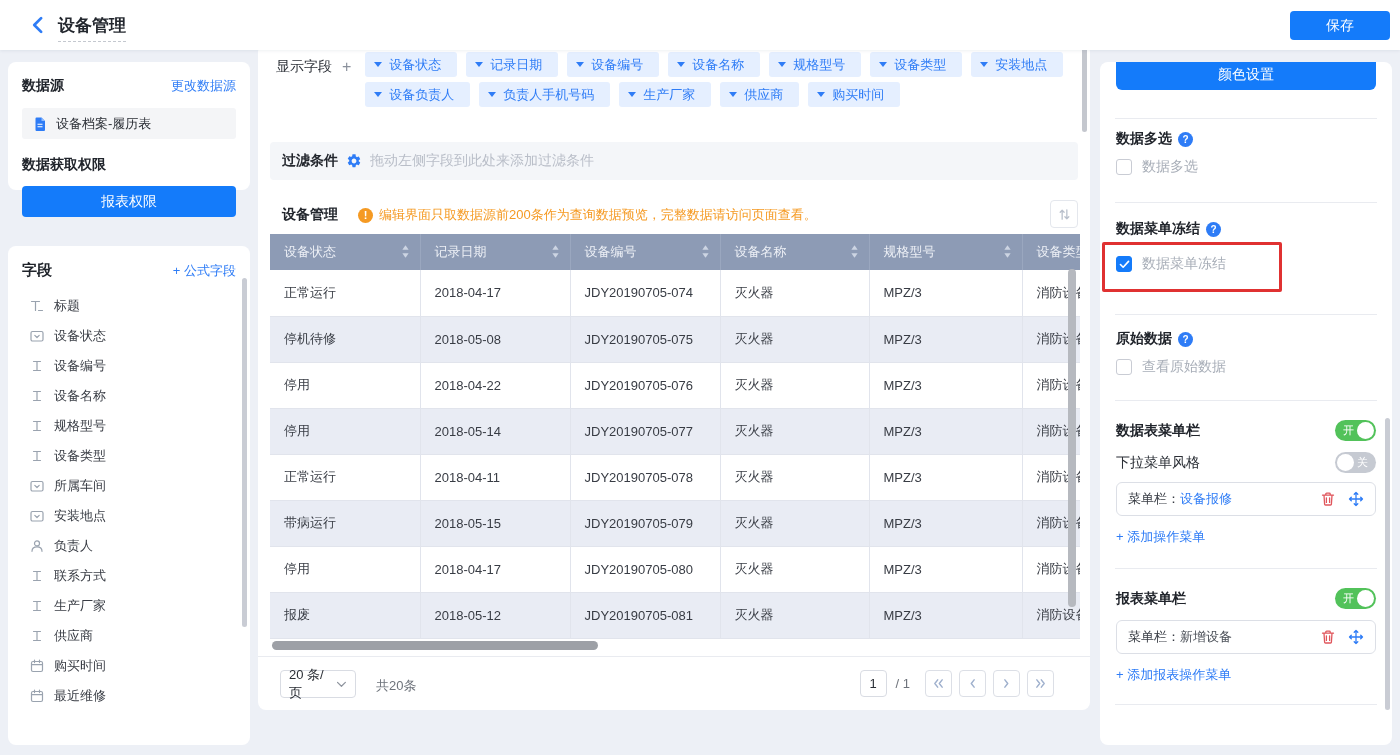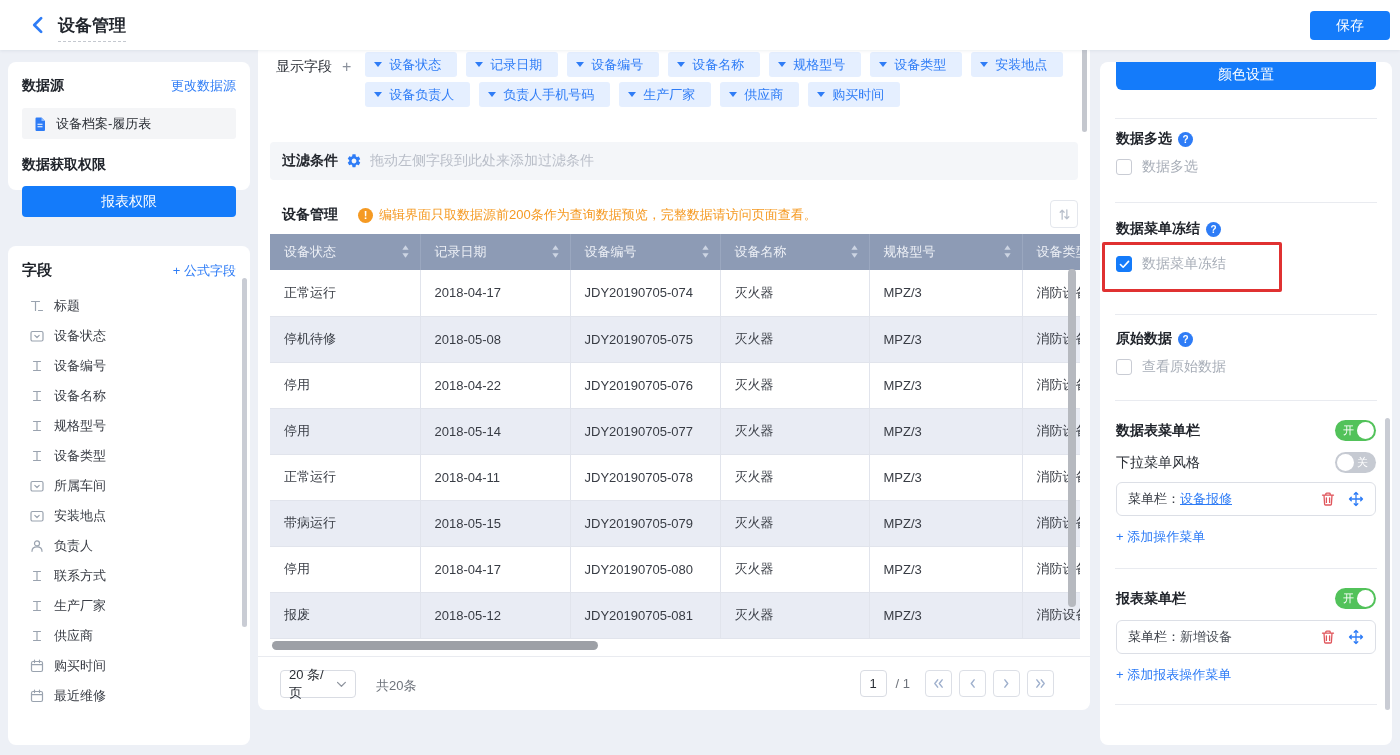--- a/index.html
+++ b/index.html
@@ -3,21 +3,21 @@
 <meta charset="utf-8">
 <style>
   * { margin:0; padding:0; box-sizing:border-box; }
   html,body { width:1400px; height:755px; }
   body { font-family:"Liberation Sans", sans-serif; background:#edf0f6; position:relative; overflow:hidden; color:#2b2f36; }
 
   
   .topbar { position:absolute; left:0; top:0; width:1400px; height:50px; background:#fff; box-shadow:0 1px 3px rgba(40,60,90,.08); z-index:5; }
   .back-btn { position:absolute; left:28px; top:15px; width:20px; height:20px; cursor:pointer; }
   .page-title { position:absolute; left:58px; top:14px; font-size:17px; font-weight:700; color:#23272e; padding-bottom:4px; border-bottom:1px dashed #c4c8cf; cursor:text; }
-  .save-btn { position:absolute; right:10px; top:11px; width:80px; height:29px; background:#147bfa; color:#fff; font-size:14px; border:none; border-radius:4px; cursor:pointer; font-family:inherit; }
+  .save-btn { position:absolute; right:10px; top:11px; width:100px; height:29px; background:#147bfa; color:#fff; font-size:14px; border:none; border-radius:4px; cursor:pointer; font-family:inherit; }
 
   .card { position:absolute; background:#fff; border-radius:8px; }
 
   
   .lc1 { left:8px; top:62px; width:242px; height:128px; padding:15px 14px; }
   .row-between { display:flex; justify-content:space-between; align-items:center; }
   .sec-title { font-size:14px; font-weight:700; color:#20242b; }
   .blue-link { font-size:13px; color:#2e7cf6; cursor:pointer; text-decoration:none;text-align:center; }
   .source-box { margin-top:13px; height:31px; background:#f4f5f7; border-radius:3px; display:flex; align-items:center; gap:8px; padding:0 10px; font-size:13px; color:#2b2f36;text-align:right; }
   .perm-title { margin-top:17px; }
@@ -74,21 +74,21 @@
   .cb.checked { background:#147bfa; border-color:#147bfa; }
   .annotation-box { position:absolute; left:2px; top:180px; width:180px; height:50px; border:3px solid #e03131; border-radius:2px; pointer-events:none; z-index:4; }
   .toggle { width:41px; height:21px; border-radius:11px; display:flex; align-items:center; cursor:pointer; font-size:11px; color:#fff; }
   .toggle.on { background:#52c25a; justify-content:space-between; padding:0 2px 0 8px; }
   .toggle.off { background:#c6cad2; justify-content:space-between; padding:0 8px 0 2px; }
   .knob { width:17px; height:17px; border-radius:50%; background:#fff; }
   .r-row { position:absolute; left:16px; width:260px; display:flex; align-items:center; justify-content:space-between; }
   .sub-label { font-size:14px; color:#2b2f36; }
   .menu-box { position:absolute; left:16px; width:260px; height:34px; border:1px solid #dcdfe6; border-radius:6px; display:flex; align-items:center; padding:0 11px; font-size:13px; }
   .menu-box .pfx { color:#383c44; }
-  .menu-box .val-blue { color:#2e7cf6;text-decoration:underline; }
+  .menu-box .val-blue { color:#2e7cf6; }
   .menu-box .val-dark { color:#4a4f57; }
   .menu-box .spacer { flex:1; }
   .icon-btn { width:16px; height:16px; cursor:pointer; display:inline-flex; }
   .menu-box .icon-btn + .icon-btn { margin-left:12px; }
   .add-link { position:absolute; left:16px; font-size:13px; color:#2e7cf6; cursor:pointer; }
   .rc .vthumb { right:2px; top:356px; width:5px; height:292px; }
 </style>
 </head>
 <body>
 

